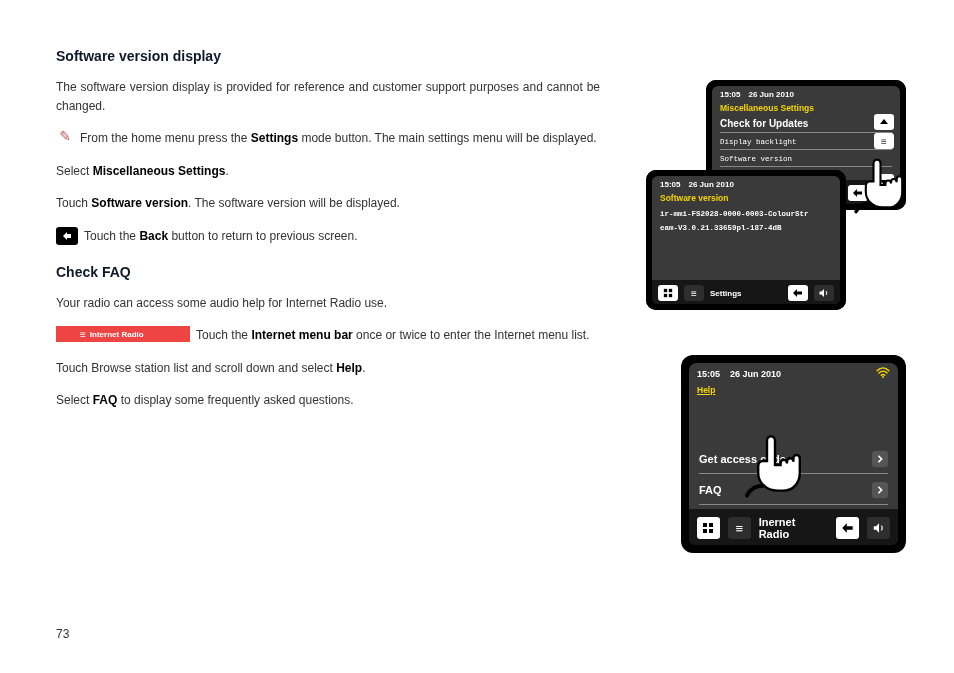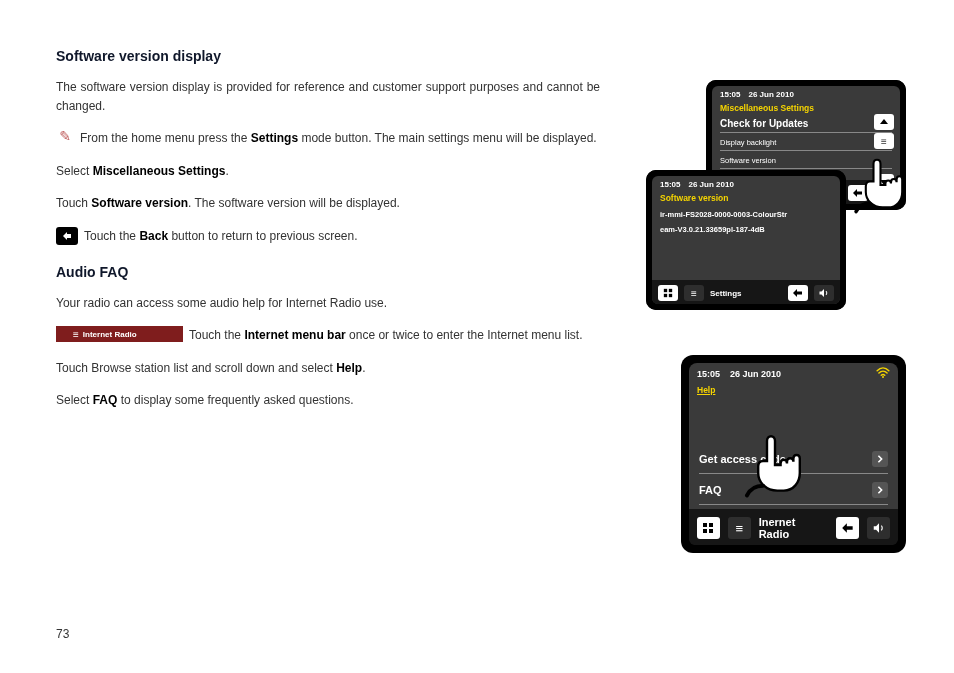--- a/index.html
+++ b/index.html
@@ -44,23 +44,23 @@
     width: 18px; height: 14px; margin-right: 6px;
     display: inline-flex; align-items:center; justify-content:center;
     font-size: 14px; color:#b55;
   }
   .icon-back {
     width: 22px; height: 18px; background:#000; border-radius:3px;
     margin-right:6px; display:inline-flex; align-items:center; justify-content:center;
   }
   .icon-back svg { width:12px; height:12px; }
   .chip-ir {
-    background:#7f1d1d; color:#fff; font-size:8px; font-weight:bold;
+    background:#ef4444; color:#fff; font-size:8px; font-weight:bold;
     width:110px; height:16px; display:inline-flex; align-items:center;
-    padding-left:17px; margin-right:6px; position:relative;
+    padding-left:24px; margin-right:6px; position:relative;
   }
   .chip-ir::before {
     content:"≡"; color:#fff; font-size:10px; margin-right:4px;
   }
   .pagenum {
     position:absolute; left:56px; bottom:32px; font-size:12px; color:#333;
   }
 
   
   .stack1 { position:absolute; top:80px; right:48px; width:260px; height:240px; }
@@ -80,21 +80,21 @@
     color:#f5d400; font-weight:bold; padding:2px 8px 2px 8px; font-size:8.5px;
     display:flex; justify-content:space-between; align-items:center;
   }
   .list-area {
     padding:0 8px; display:flex; flex-direction:column; gap:2px;
   }
   .row {
     border-bottom:1px solid #888; padding:3px 0; font-weight:bold; font-size:10px;
     color:#fff; display:flex; justify-content:space-between; align-items:center;
   }
-  .row.sub { font-weight:normal; border-bottom:none; font-size:7.5px; }
+  .row.sub { font-weight:normal; border-bottom:none; font-size:7.5px;font-family:Liberation Mono, monospace; }
   .footer {
     margin-top:auto; border-top:2px solid #161616; background:#161616;
     display:flex; align-items:center; padding:3px 6px; gap:6px;
     border-radius:0 0 6px 6px;
   }
   .fbtn {
     width:20px; height:16px; border-radius:3px; background:#fff;
     display:flex; align-items:center; justify-content:center;
   }
   .fbtn.dark { background:#2e2e2e; }
@@ -155,21 +155,21 @@
     <span class="icon-back">
       <svg viewBox="0 0 24 24">
           <path fill="#fff" d="M12 4v4H4v8h8v4l8-8z" transform="scale(-1,1) translate(-24,0)"></path>
         </svg>
     </span>
     <span class="step-text">
       <span>Touch the </span><b>Back</b><span> button to return to previous screen.</span>
     </span>
   </div>
 
-  <h2 style="margin-top:18px;">Audio FAQ</h2>
+  <h2 style="margin-top:18px;">Check FAQ</h2>
 
   <p class="para">Your radio can access some audio help for Internet Radio use.</p>
 
   <div class="step">
     <span class="chip-ir">Internet Radio</span>
     <span class="step-text">
       <span>Touch the </span><b>Internet menu bar</b><span> once or twice to enter the Internet menu list.</span>
     </span>
   </div>
 

